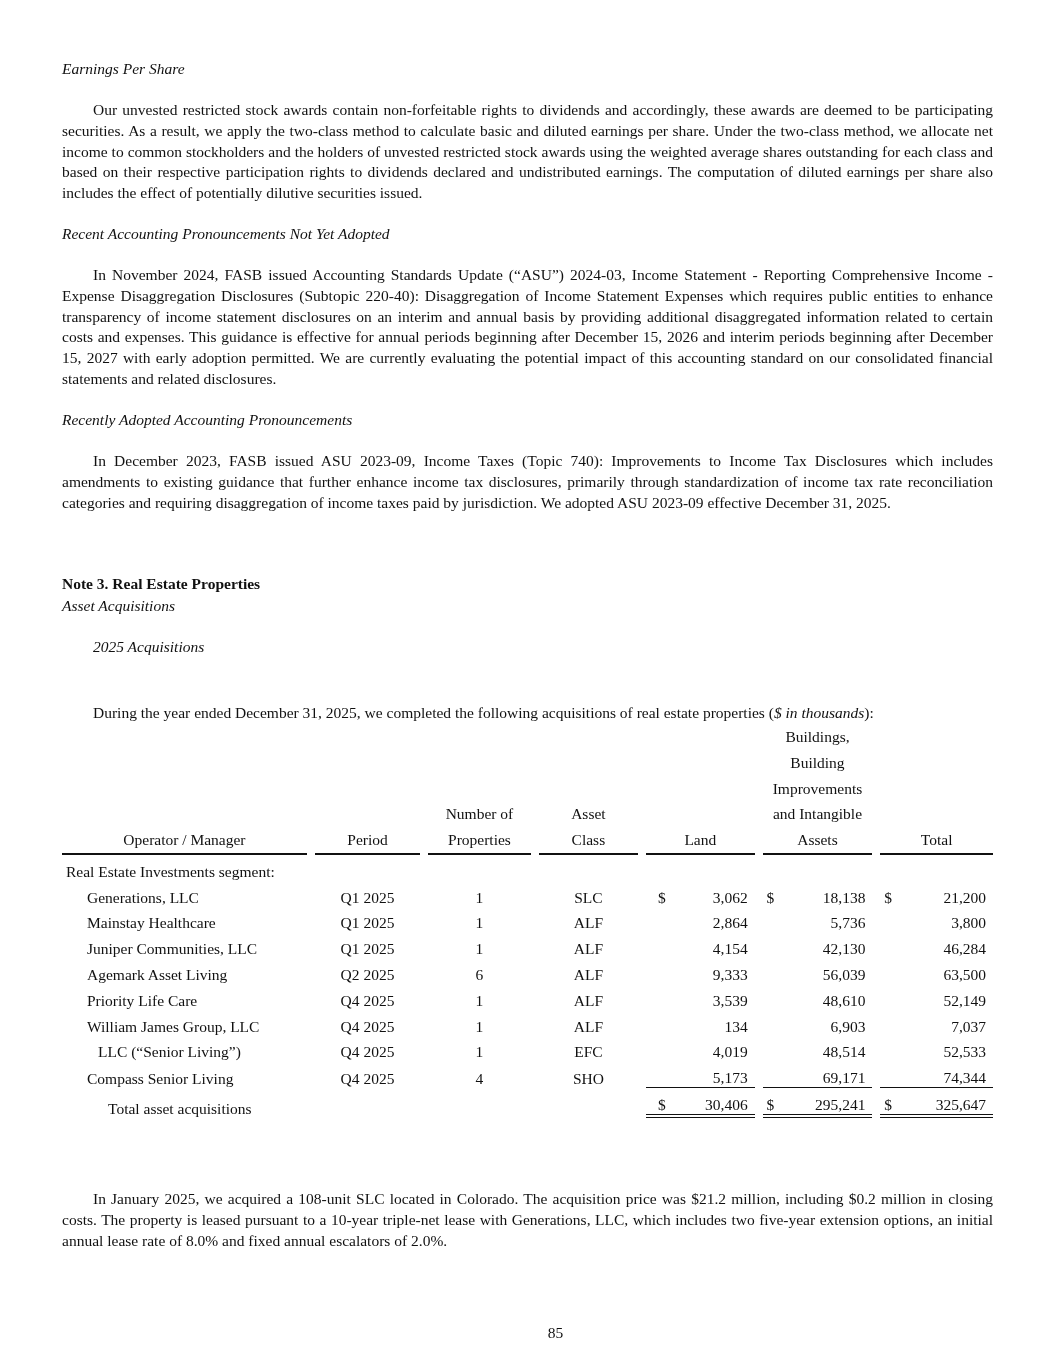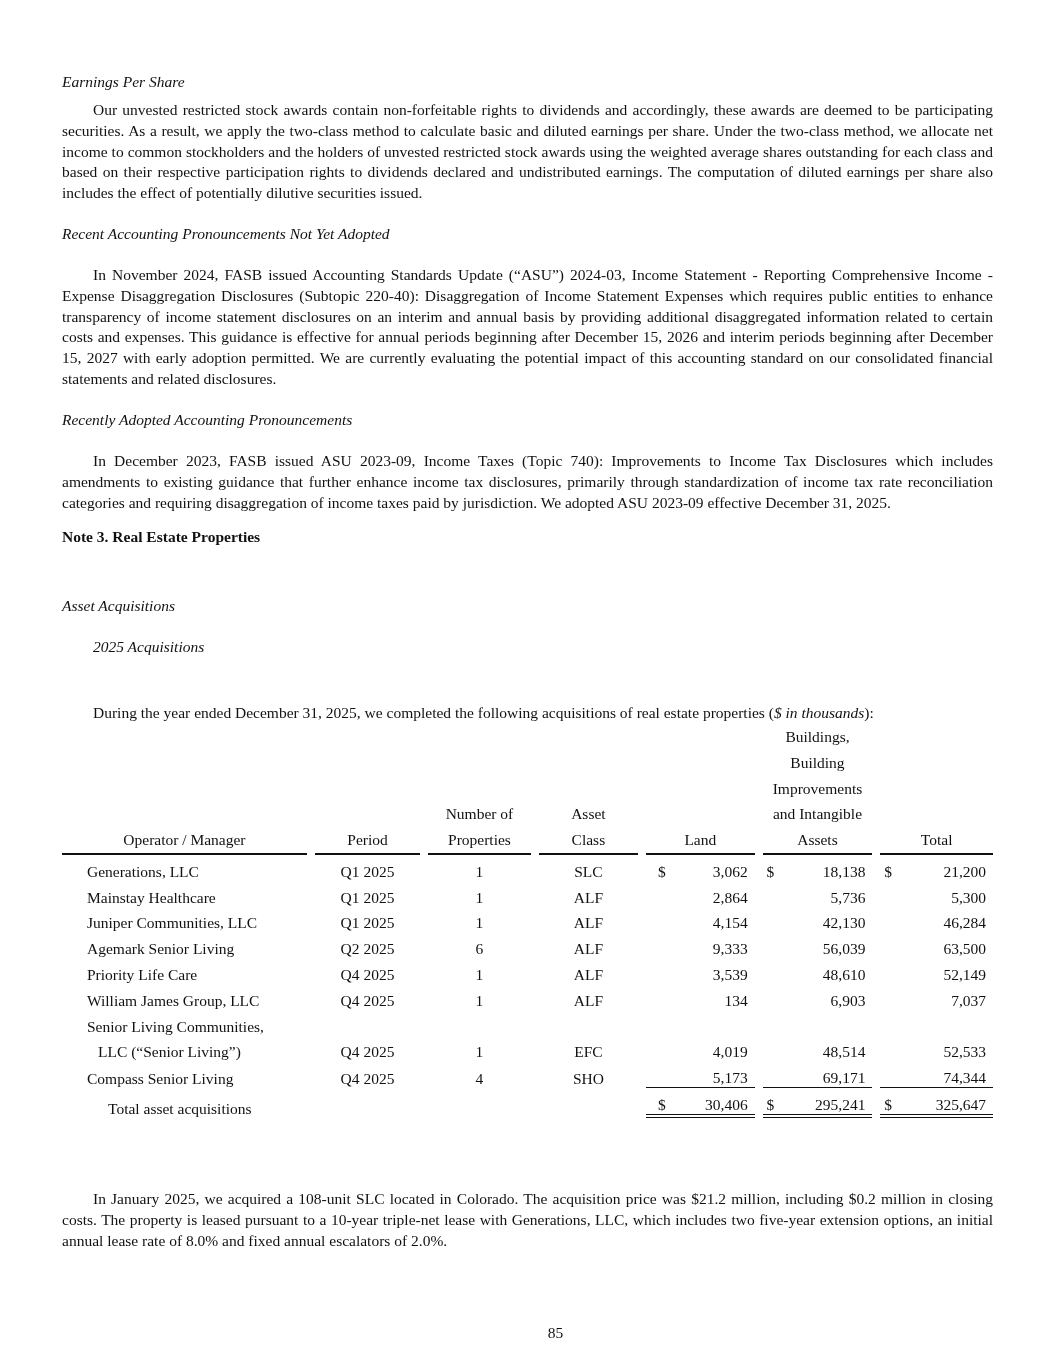--- a/index.html
+++ b/index.html
@@ -41,30 +41,30 @@
   .money.nodol { justify-content: flex-end; }
   .sub-line td.m { border-bottom: 1.5px solid #111; }
   .tot-line td.m { border-bottom: 4px double #111; }
   .pagenum { position: absolute; top: 1324px; left: 0; width: 1055px; text-align: center; margin-left: 28px; }
 </style>
 </head>
 <body>
 
 <div class="page">
 
-  <div class="h-ital" style="top:73px">Earnings Per Share</div>
+  <div class="h-ital" style="top:60px">Earnings Per Share</div>
   <div class="para" style="top:100px">Our unvested restricted stock awards contain non-forfeitable rights to dividends and accordingly, these awards are deemed to be participating securities. As a result, we apply the two-class method to calculate basic and diluted earnings per share. Under the two-class method, we allocate net income to common stockholders and the holders of unvested restricted stock awards using the weighted average shares outstanding for each class and based on their respective participation rights to dividends declared and undistributed earnings. The computation of diluted earnings per share also includes the effect of potentially dilutive securities issued.</div>
 
   <div class="h-ital" style="top:225px">Recent Accounting Pronouncements Not Yet Adopted</div>
   <div class="para" style="top:265px">In November 2024, FASB issued Accounting Standards Update (“ASU”) 2024-03, Income Statement - Reporting Comprehensive Income - Expense Disaggregation Disclosures (Subtopic 220-40): Disaggregation of Income Statement Expenses which requires public entities to enhance transparency of income statement disclosures on an interim and annual basis by providing additional disaggregated information related to certain costs and expenses. This guidance is effective for annual periods beginning after December 15, 2026 and interim periods beginning after December 15, 2027 with early adoption permitted. We are currently evaluating the potential impact of this accounting standard on our consolidated financial statements and related disclosures.</div>
 
   <div class="h-ital" style="top:411px">Recently Adopted Accounting Pronouncements</div>
   <div class="para" style="top:451px">In December 2023, FASB issued ASU 2023-09, Income Taxes (Topic 740): Improvements to Income Tax Disclosures which includes amendments to existing guidance that further enhance income tax disclosures, primarily through standardization of income tax rate reconciliation categories and requiring disaggregation of income taxes paid by jurisdiction. We adopted ASU 2023-09 effective December 31, 2025.</div>
 
-  <div class="h-bold" style="top:528px">Note 3. Real Estate Properties</div>
+  <div class="h-bold" style="top:575px">Note 3. Real Estate Properties</div>
   <div class="h-ital" style="top:597px">Asset Acquisitions</div>
   <div class="h-ital ind1" style="top:638px">2025 Acquisitions</div>
 
   <div class="para para-nojust" style="top:679px"><span>During the year ended December 31, 2025, we completed the following acquisitions of real estate properties (</span><i>$ in thousands</i><span>):</span></div>
 
   <table class="acq">
     <colgroup>
       <col class="c-op">
         <col class="gap">
         <col class="c-per">
@@ -102,20 +102,23 @@
             <div>Building</div>
             <div>Improvements</div>
             <div>and Intangible</div>
             <div>Assets</div>
           </th>
           <th></th>
         <th class="hdr hdr-cell">Total</th>
       </tr>
     </thead>
     <tbody>
+      <tr>
+          <td colspan="13" class="seg">Real Estate Investments segment:</td>
+        </tr>
 
       <tr>
         <td class="op">Generations, LLC</td>
           <td></td>
         <td class="ctr">Q1 2025</td>
           <td></td>
         <td class="ctr">1</td>
           <td></td>
         <td class="ctr">SLC</td>
           <td></td>
@@ -157,21 +160,21 @@
           </td>
           <td></td>
         <td class="m">
             <div class="money nodol">
               <span>5,736</span>
             </div>
           </td>
           <td></td>
         <td class="m">
             <div class="money nodol">
-              <span>5,300</span>
+              <span>3,800</span>
             </div>
           </td>
       </tr>
 
       <tr>
         <td class="op">Juniper Communities, LLC</td>
           <td></td>
         <td class="ctr">Q1 2025</td>
           <td></td>
         <td class="ctr">1</td>
@@ -191,21 +194,21 @@
           </td>
           <td></td>
         <td class="m">
             <div class="money nodol">
               <span>46,284</span>
             </div>
           </td>
       </tr>
 
       <tr>
-        <td class="op">Agemark Senior Living</td>
+        <td class="op">Agemark Asset Living</td>
           <td></td>
         <td class="ctr">Q2 2025</td>
           <td></td>
         <td class="ctr">6</td>
           <td></td>
         <td class="ctr">ALF</td>
           <td></td>
         <td class="m">
             <div class="money nodol">
               <span>9,333</span>
@@ -274,23 +277,20 @@
             </div>
           </td>
           <td></td>
         <td class="m">
             <div class="money nodol">
               <span>7,037</span>
             </div>
           </td>
       </tr>
 
-      <tr>
-        <td class="op" colspan="13">Senior Living Communities,</td>
-      </tr>
       <tr>
         <td class="op2">LLC (“Senior Living”)</td>
           <td></td>
         <td class="ctr">Q4 2025</td>
           <td></td>
         <td class="ctr">1</td>
           <td></td>
         <td class="ctr">EFC</td>
           <td></td>
         <td class="m">

